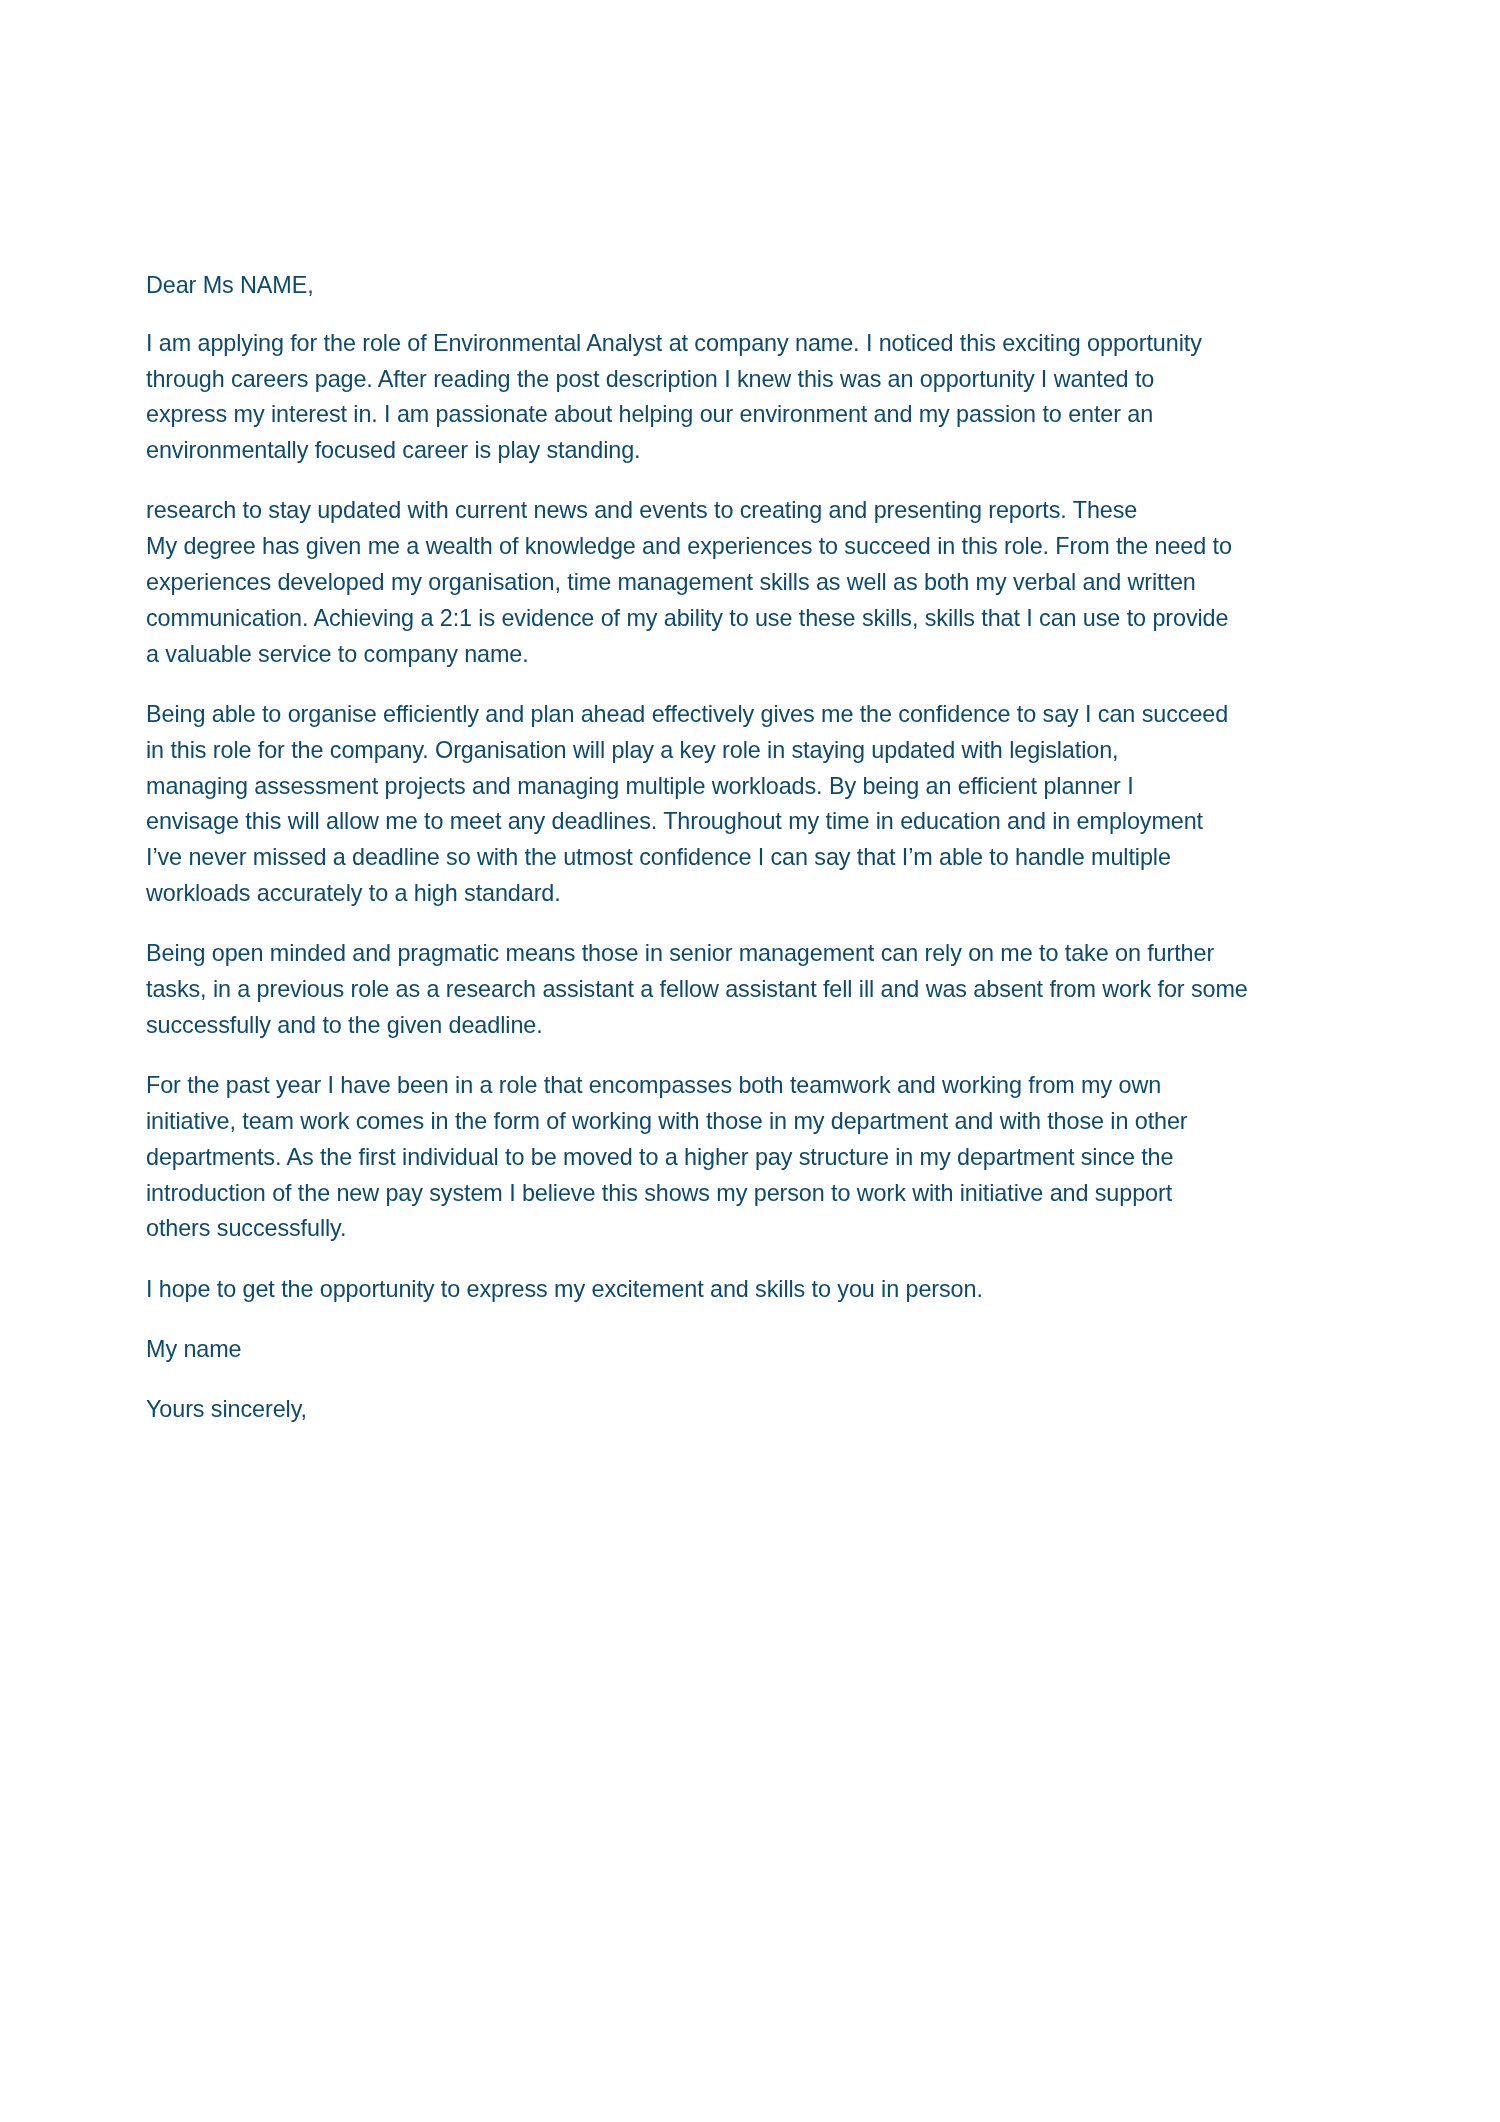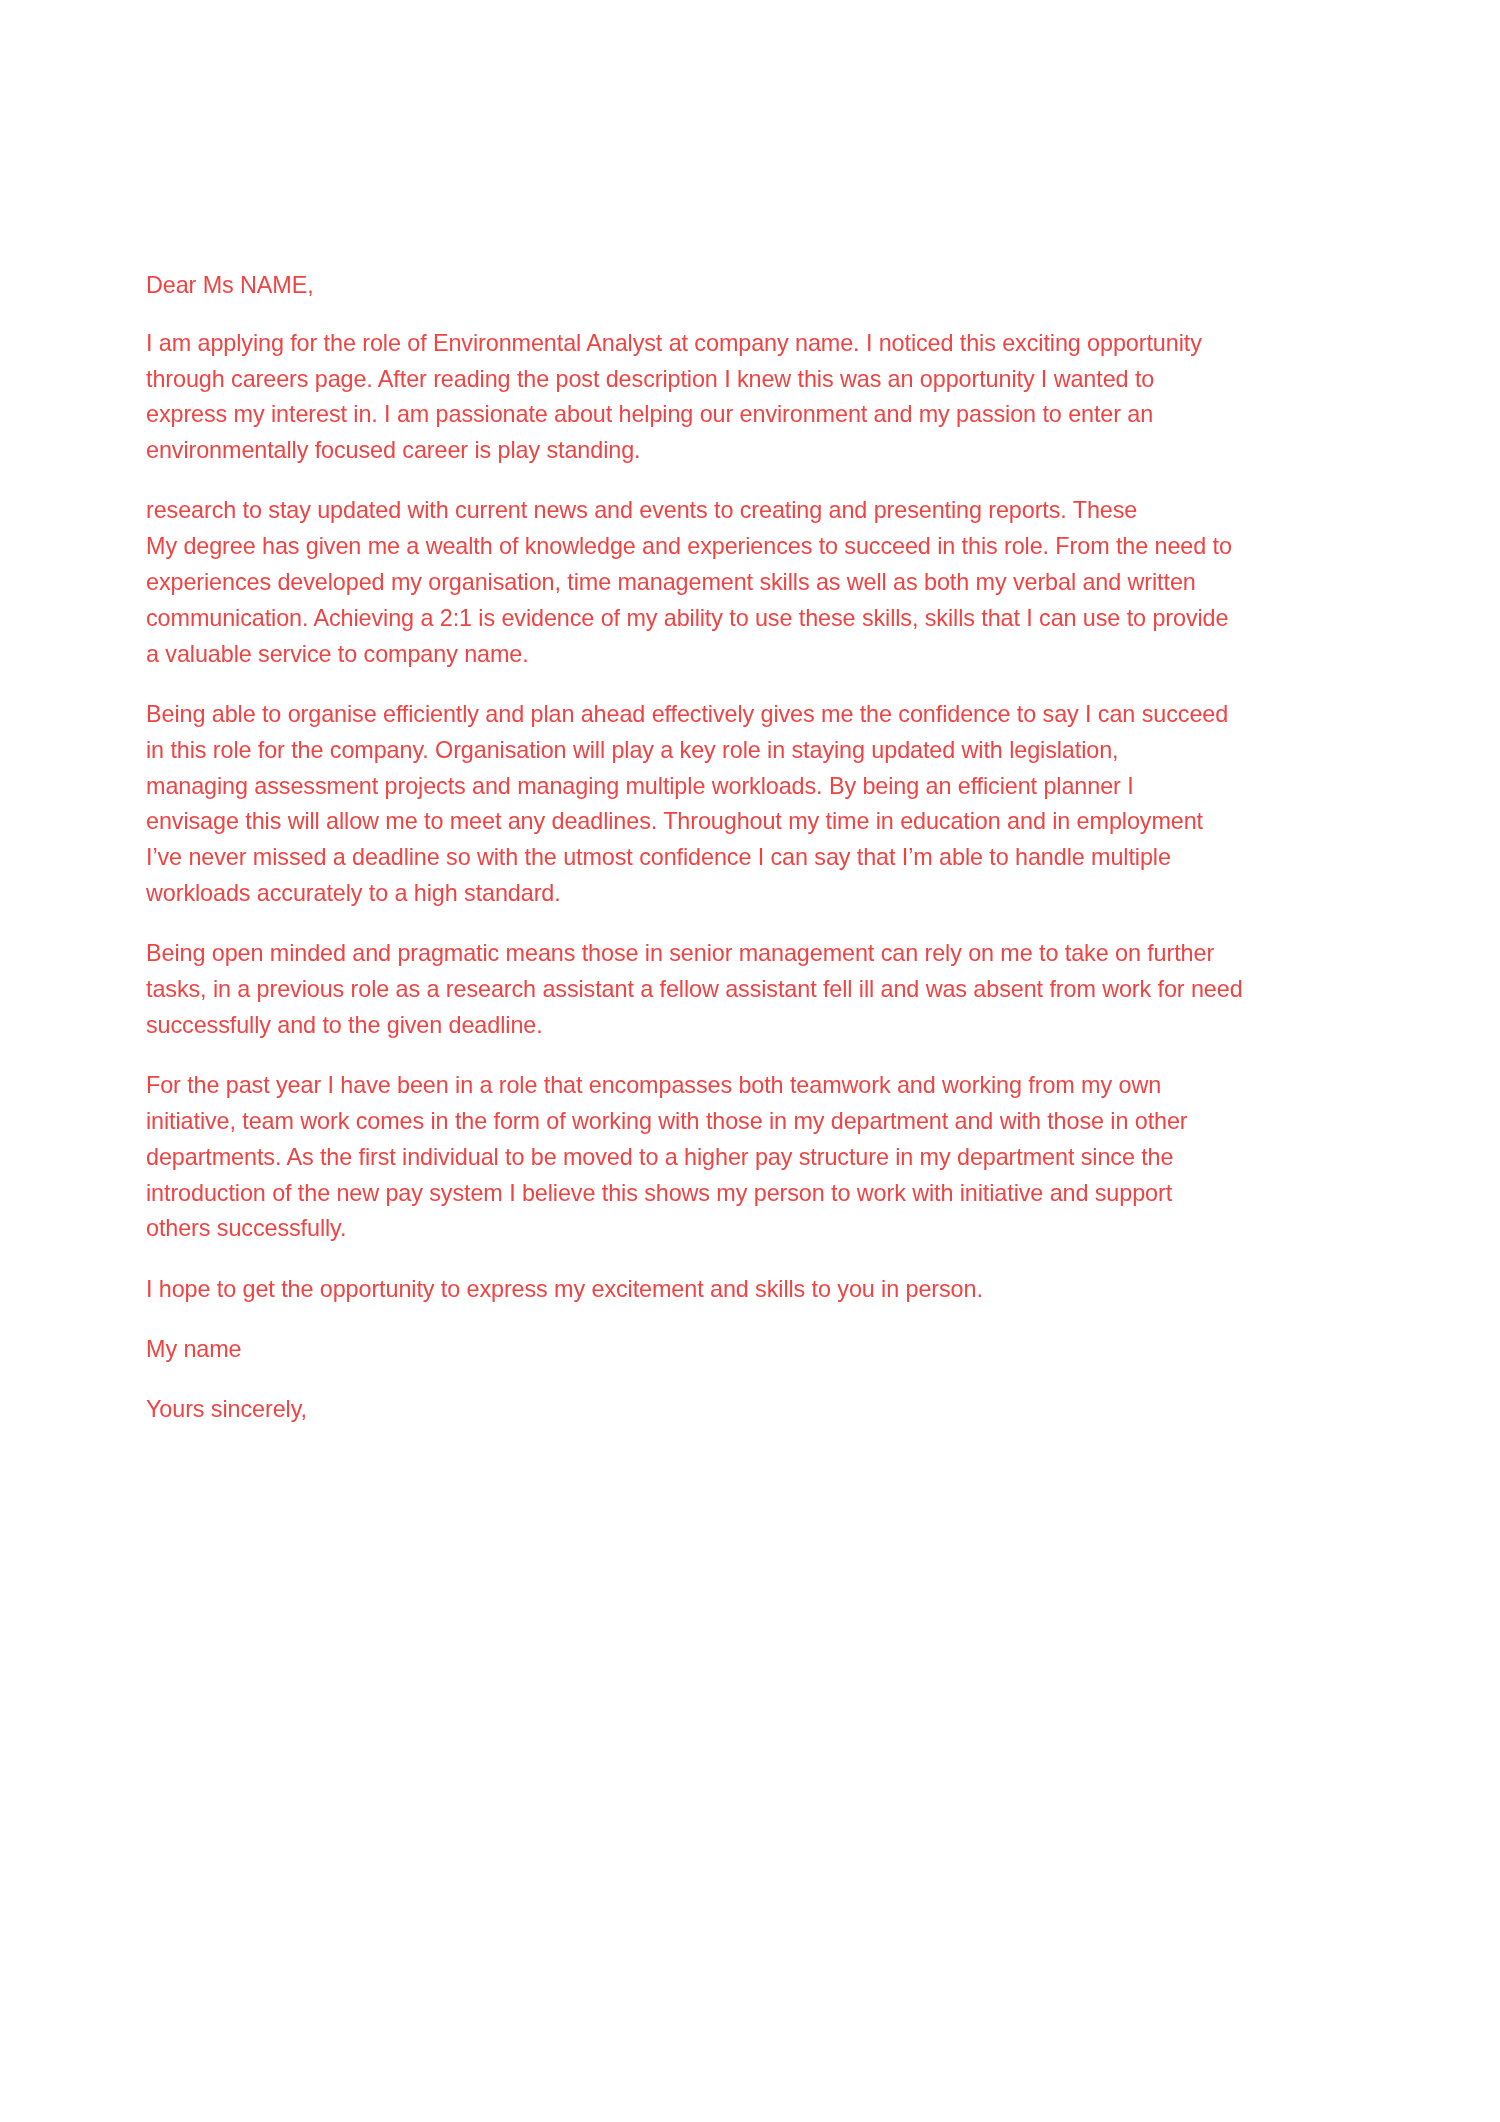--- a/index.html
+++ b/index.html
@@ -14,21 +14,21 @@
       overflow: hidden;
     }
     .page {
       position: absolute;
       left: 146px;
       top: 268px;
       width: 1240px;
       font-family: "Liberation Sans", sans-serif;
       font-size: 23.4px;
       line-height: 35.8px;
-      color: #ef4444;
+      color: #0c4a6e;
       letter-spacing: -0.1px;
     }
     .line {
       display: block;
       white-space: nowrap;
     }
     .para {
       margin: 0 0 24.5px 0;
     }
     .salutation {
@@ -62,21 +62,21 @@
     <span class="line">Being able to organise efficiently and plan ahead effectively gives me the confidence to say I can succeed</span>
     <span class="line">in this role for the company. Organisation will play a key role in staying updated with legislation,</span>
     <span class="line">managing assessment projects and managing multiple workloads. By being an efficient planner I</span>
     <span class="line">envisage this will allow me to meet any deadlines. Throughout my time in education and in employment</span>
     <span class="line">I’ve never missed a deadline so with the utmost confidence I can say that I’m able to handle multiple</span>
     <span class="line">workloads accurately to a high standard.</span>
   </div>
 
   <div class="para">
     <span class="line">Being open minded and pragmatic means those in senior management can rely on me to take on further</span>
-    <span class="line">tasks, in a previous role as a research assistant a fellow assistant fell ill and was absent from work for need</span>
+    <span class="line">tasks, in a previous role as a research assistant a fellow assistant fell ill and was absent from work for some</span>
     <span class="line">successfully and to the given deadline.</span>
   </div>
 
   <div class="para">
     <span class="line">For the past year I have been in a role that encompasses both teamwork and working from my own</span>
     <span class="line">initiative, team work comes in the form of working with those in my department and with those in other</span>
     <span class="line">departments. As the first individual to be moved to a higher pay structure in my department since the</span>
     <span class="line">introduction of the new pay system I believe this shows my person to work with initiative and support</span>
     <span class="line">others successfully.</span>
   </div>

